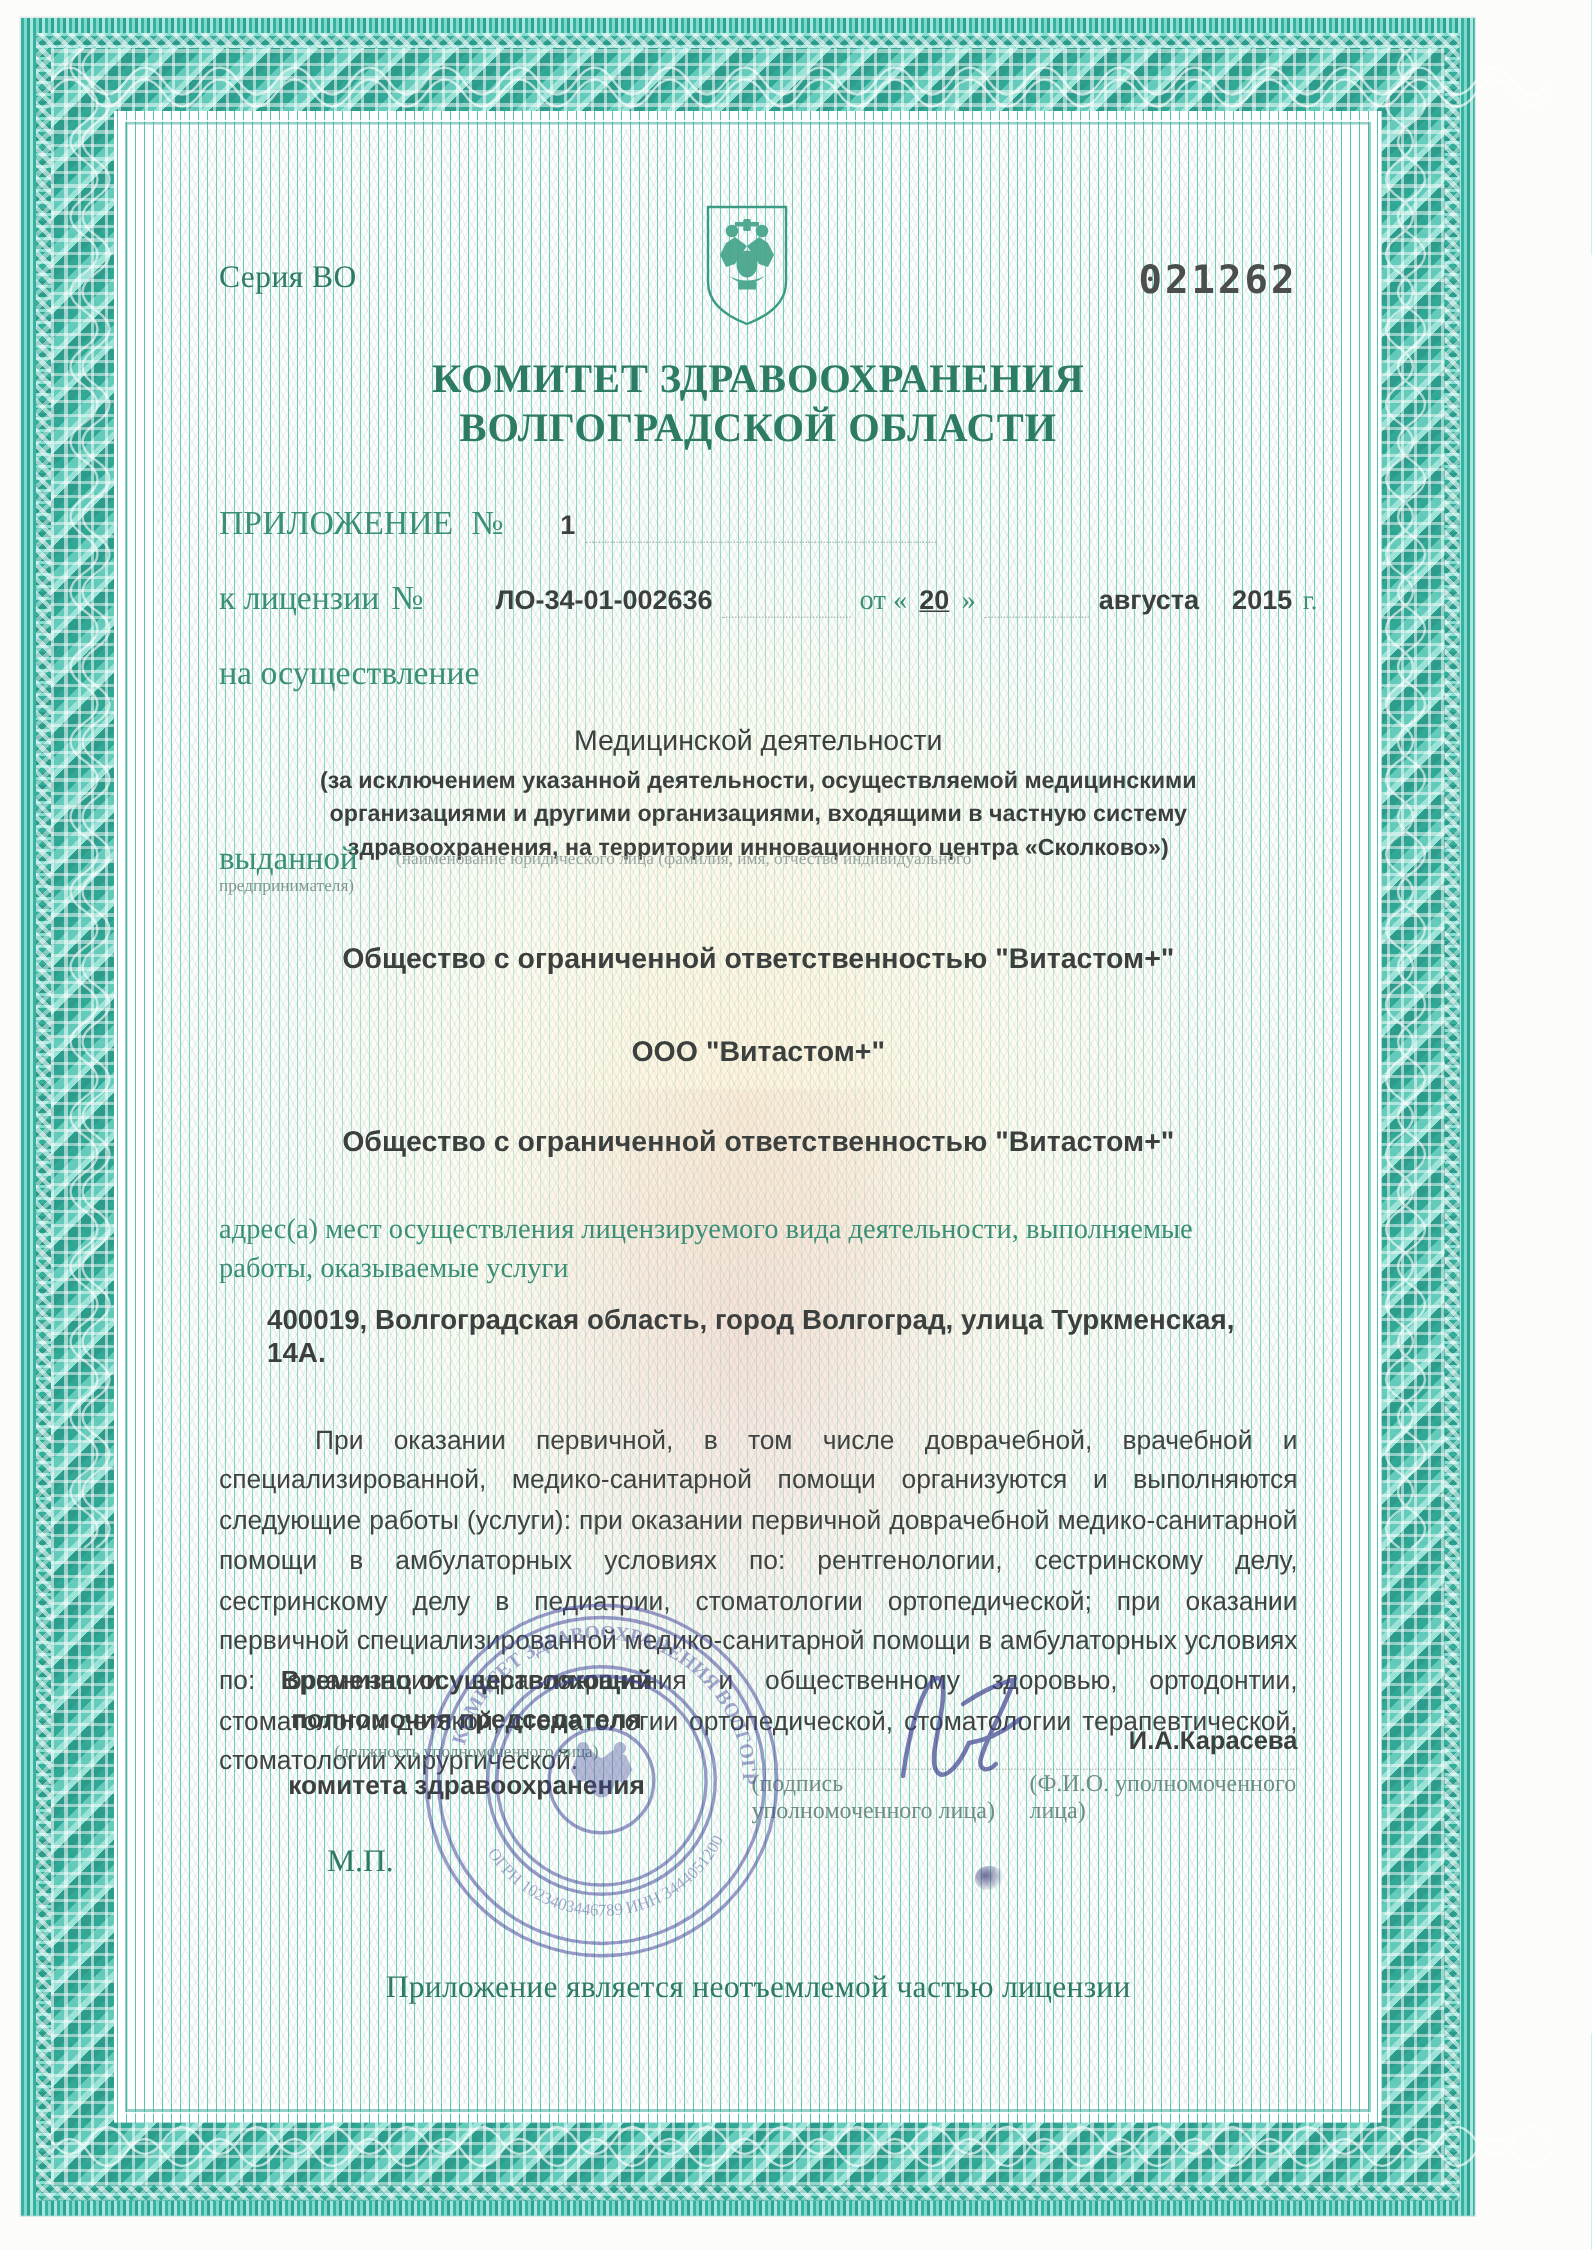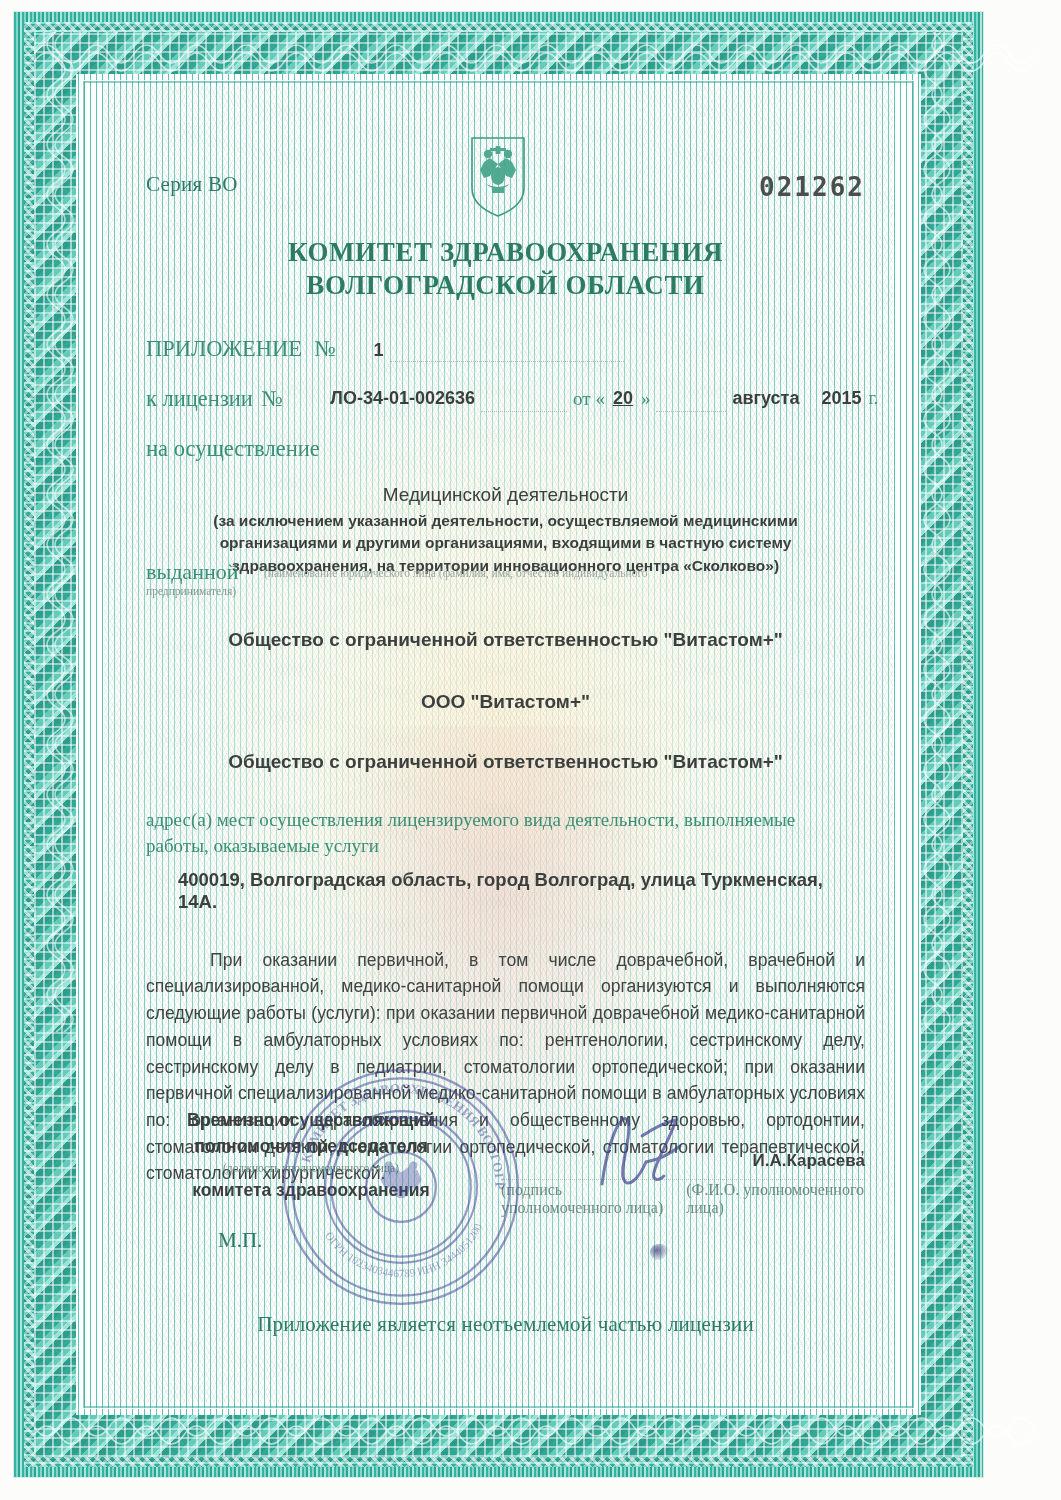--- a/index.html
+++ b/index.html
@@ -261,21 +261,21 @@
       </div>
 
       <div class="frow" style="margin-top:34px;">
         <span class="flabel">ПРИЛОЖЕНИЕ</span>
         <span class="flabel" style="margin-left:12px;">№</span>
         <span class="fval" style="margin-left:38px;">1</span>
         <span class="fline" style="max-width:440px;"></span>
         <span style="flex:1"></span>
       </div>
 
-      <div class="frow" style="margin-top:24px;align-items:center;">
+      <div class="frow" style="margin-top:24px;">
         <span class="flabel">к лицензии</span>
         <span class="flabel" style="margin-left:8px;">№</span>
         <span class="fval" style="margin-left:48px;">ЛО-34-01-002636</span>
         <span class="fline" style="flex:0 0 86px;"></span>
         <span class="flabel" style="font-size:19px;">от «</span>
         <span class="fval" style="margin:0 8px;text-decoration:underline;">20</span>
         <span class="flabel" style="font-size:19px;">»</span>
         <span class="fline" style="flex:0 0 70px;"></span>
         <span class="fval">августа</span>
         <span class="fval" style="margin-left:22px;">2015</span>

